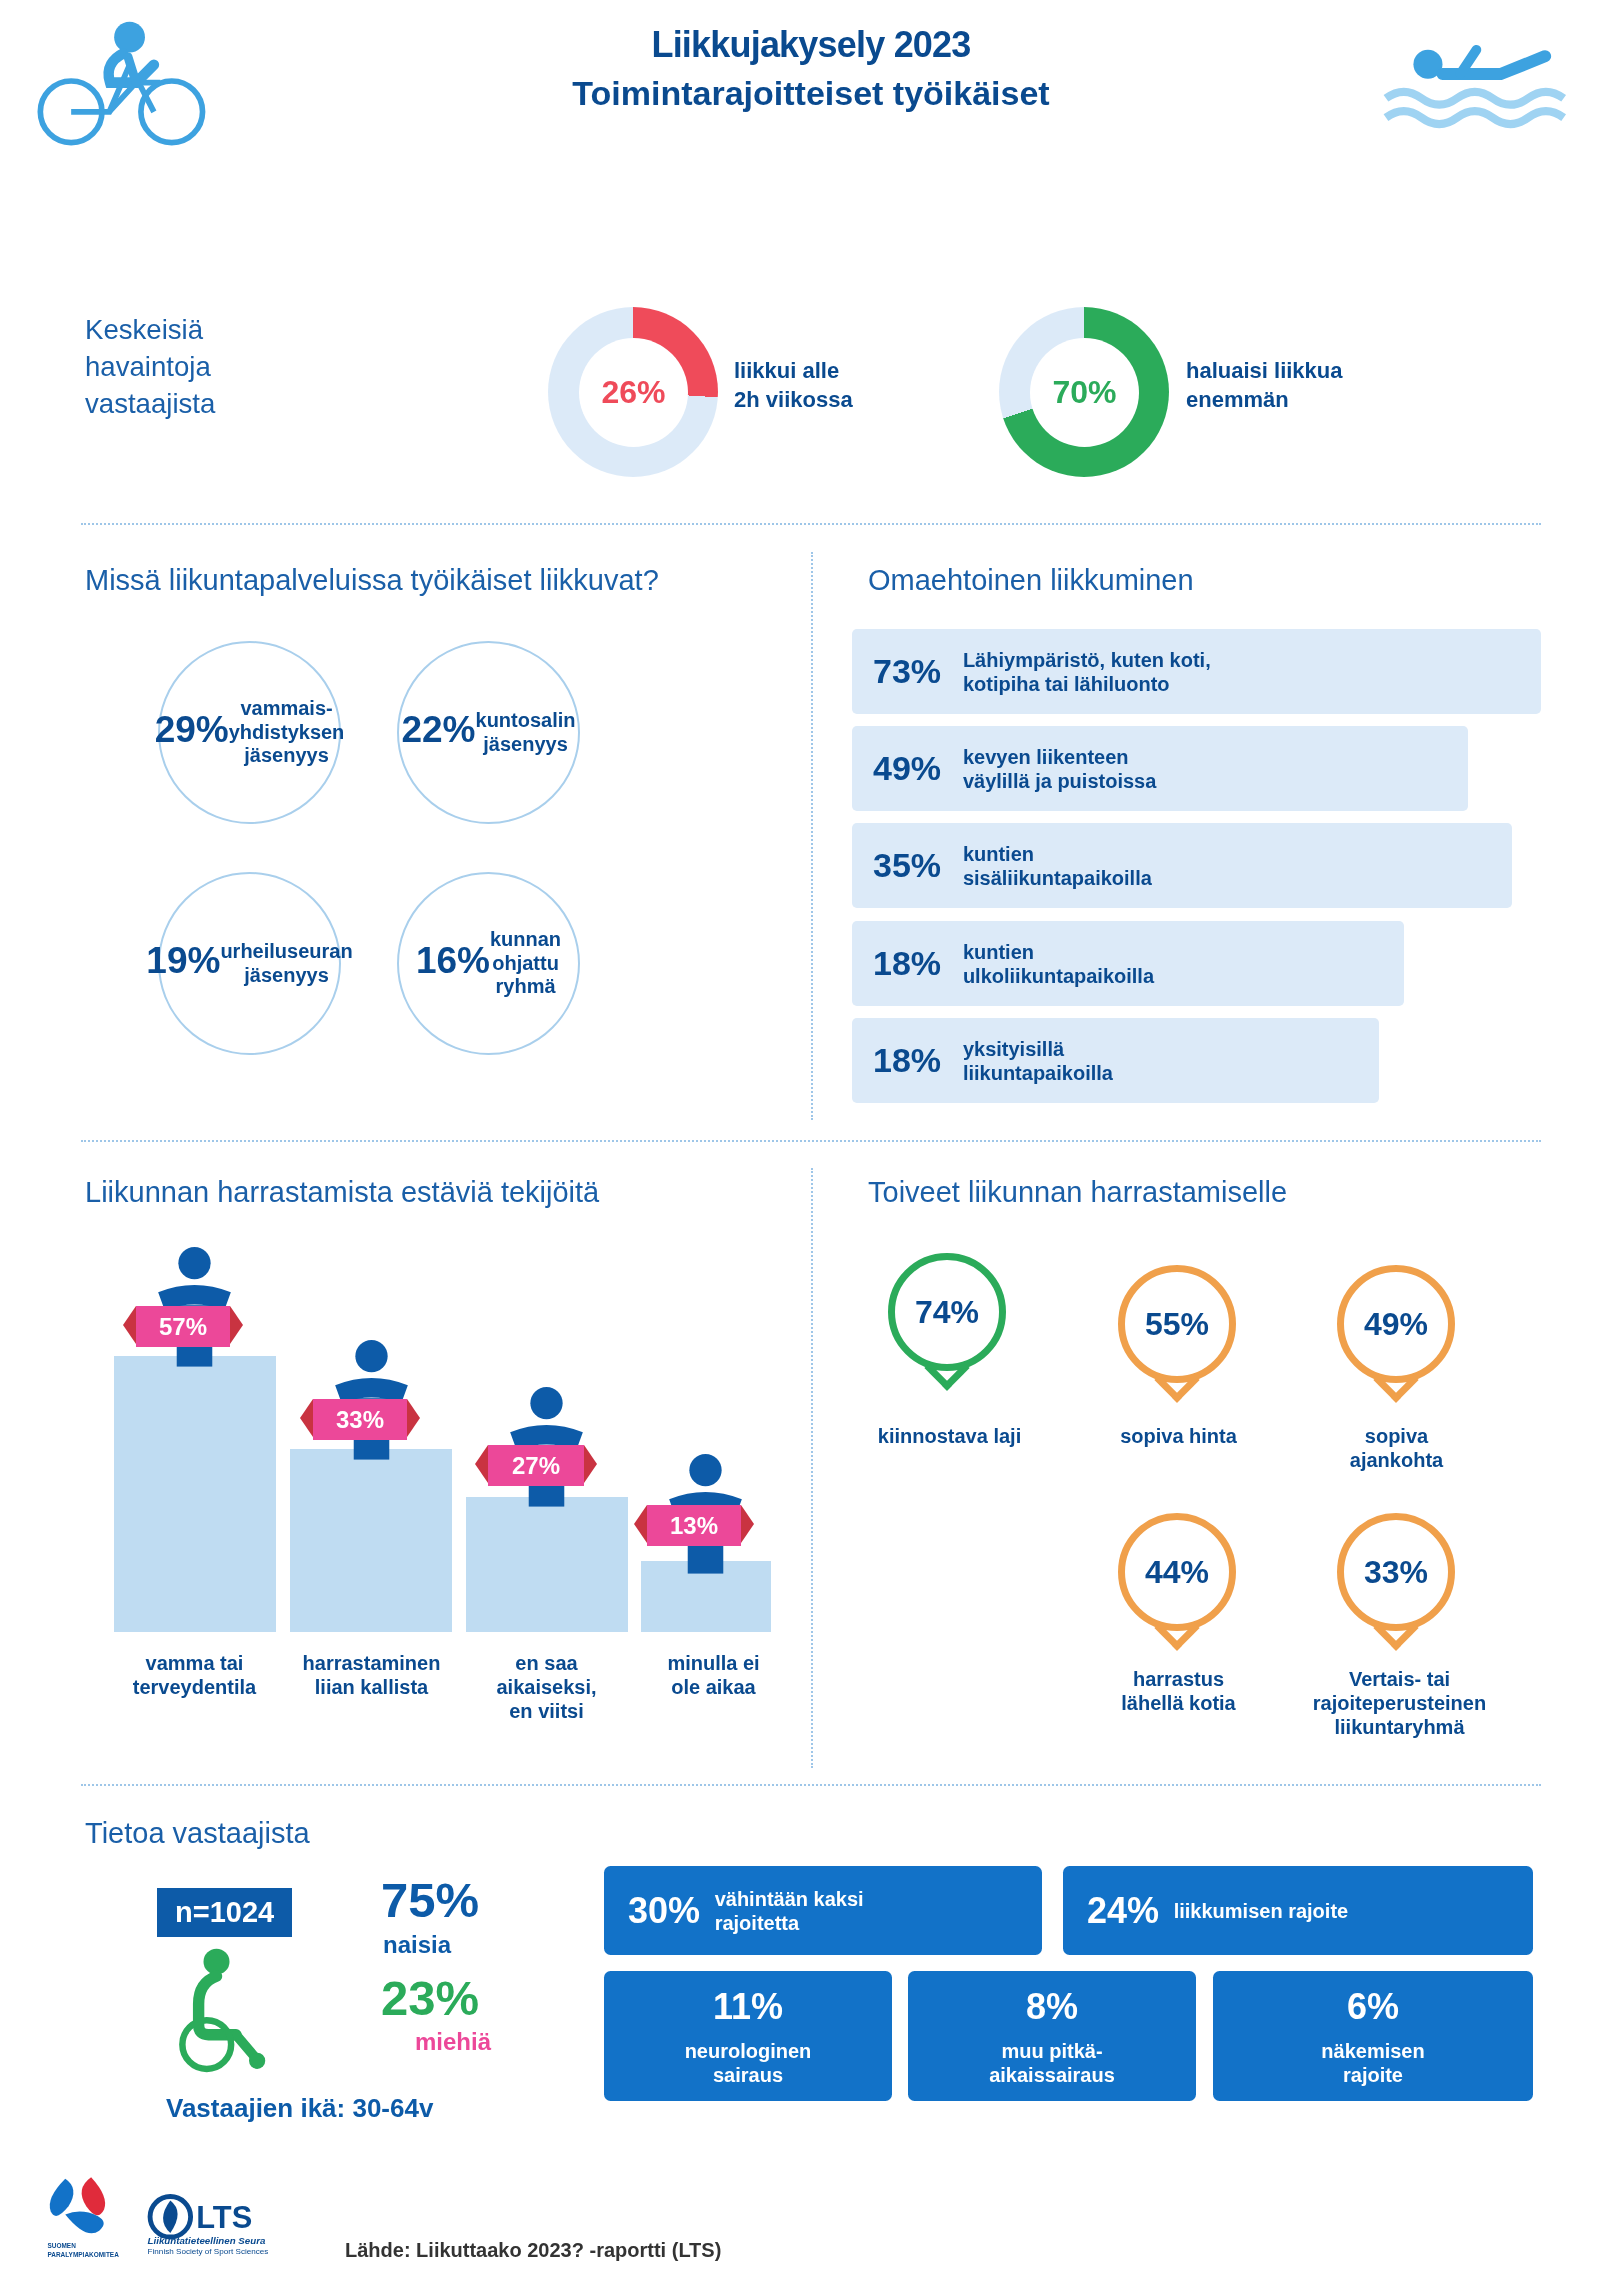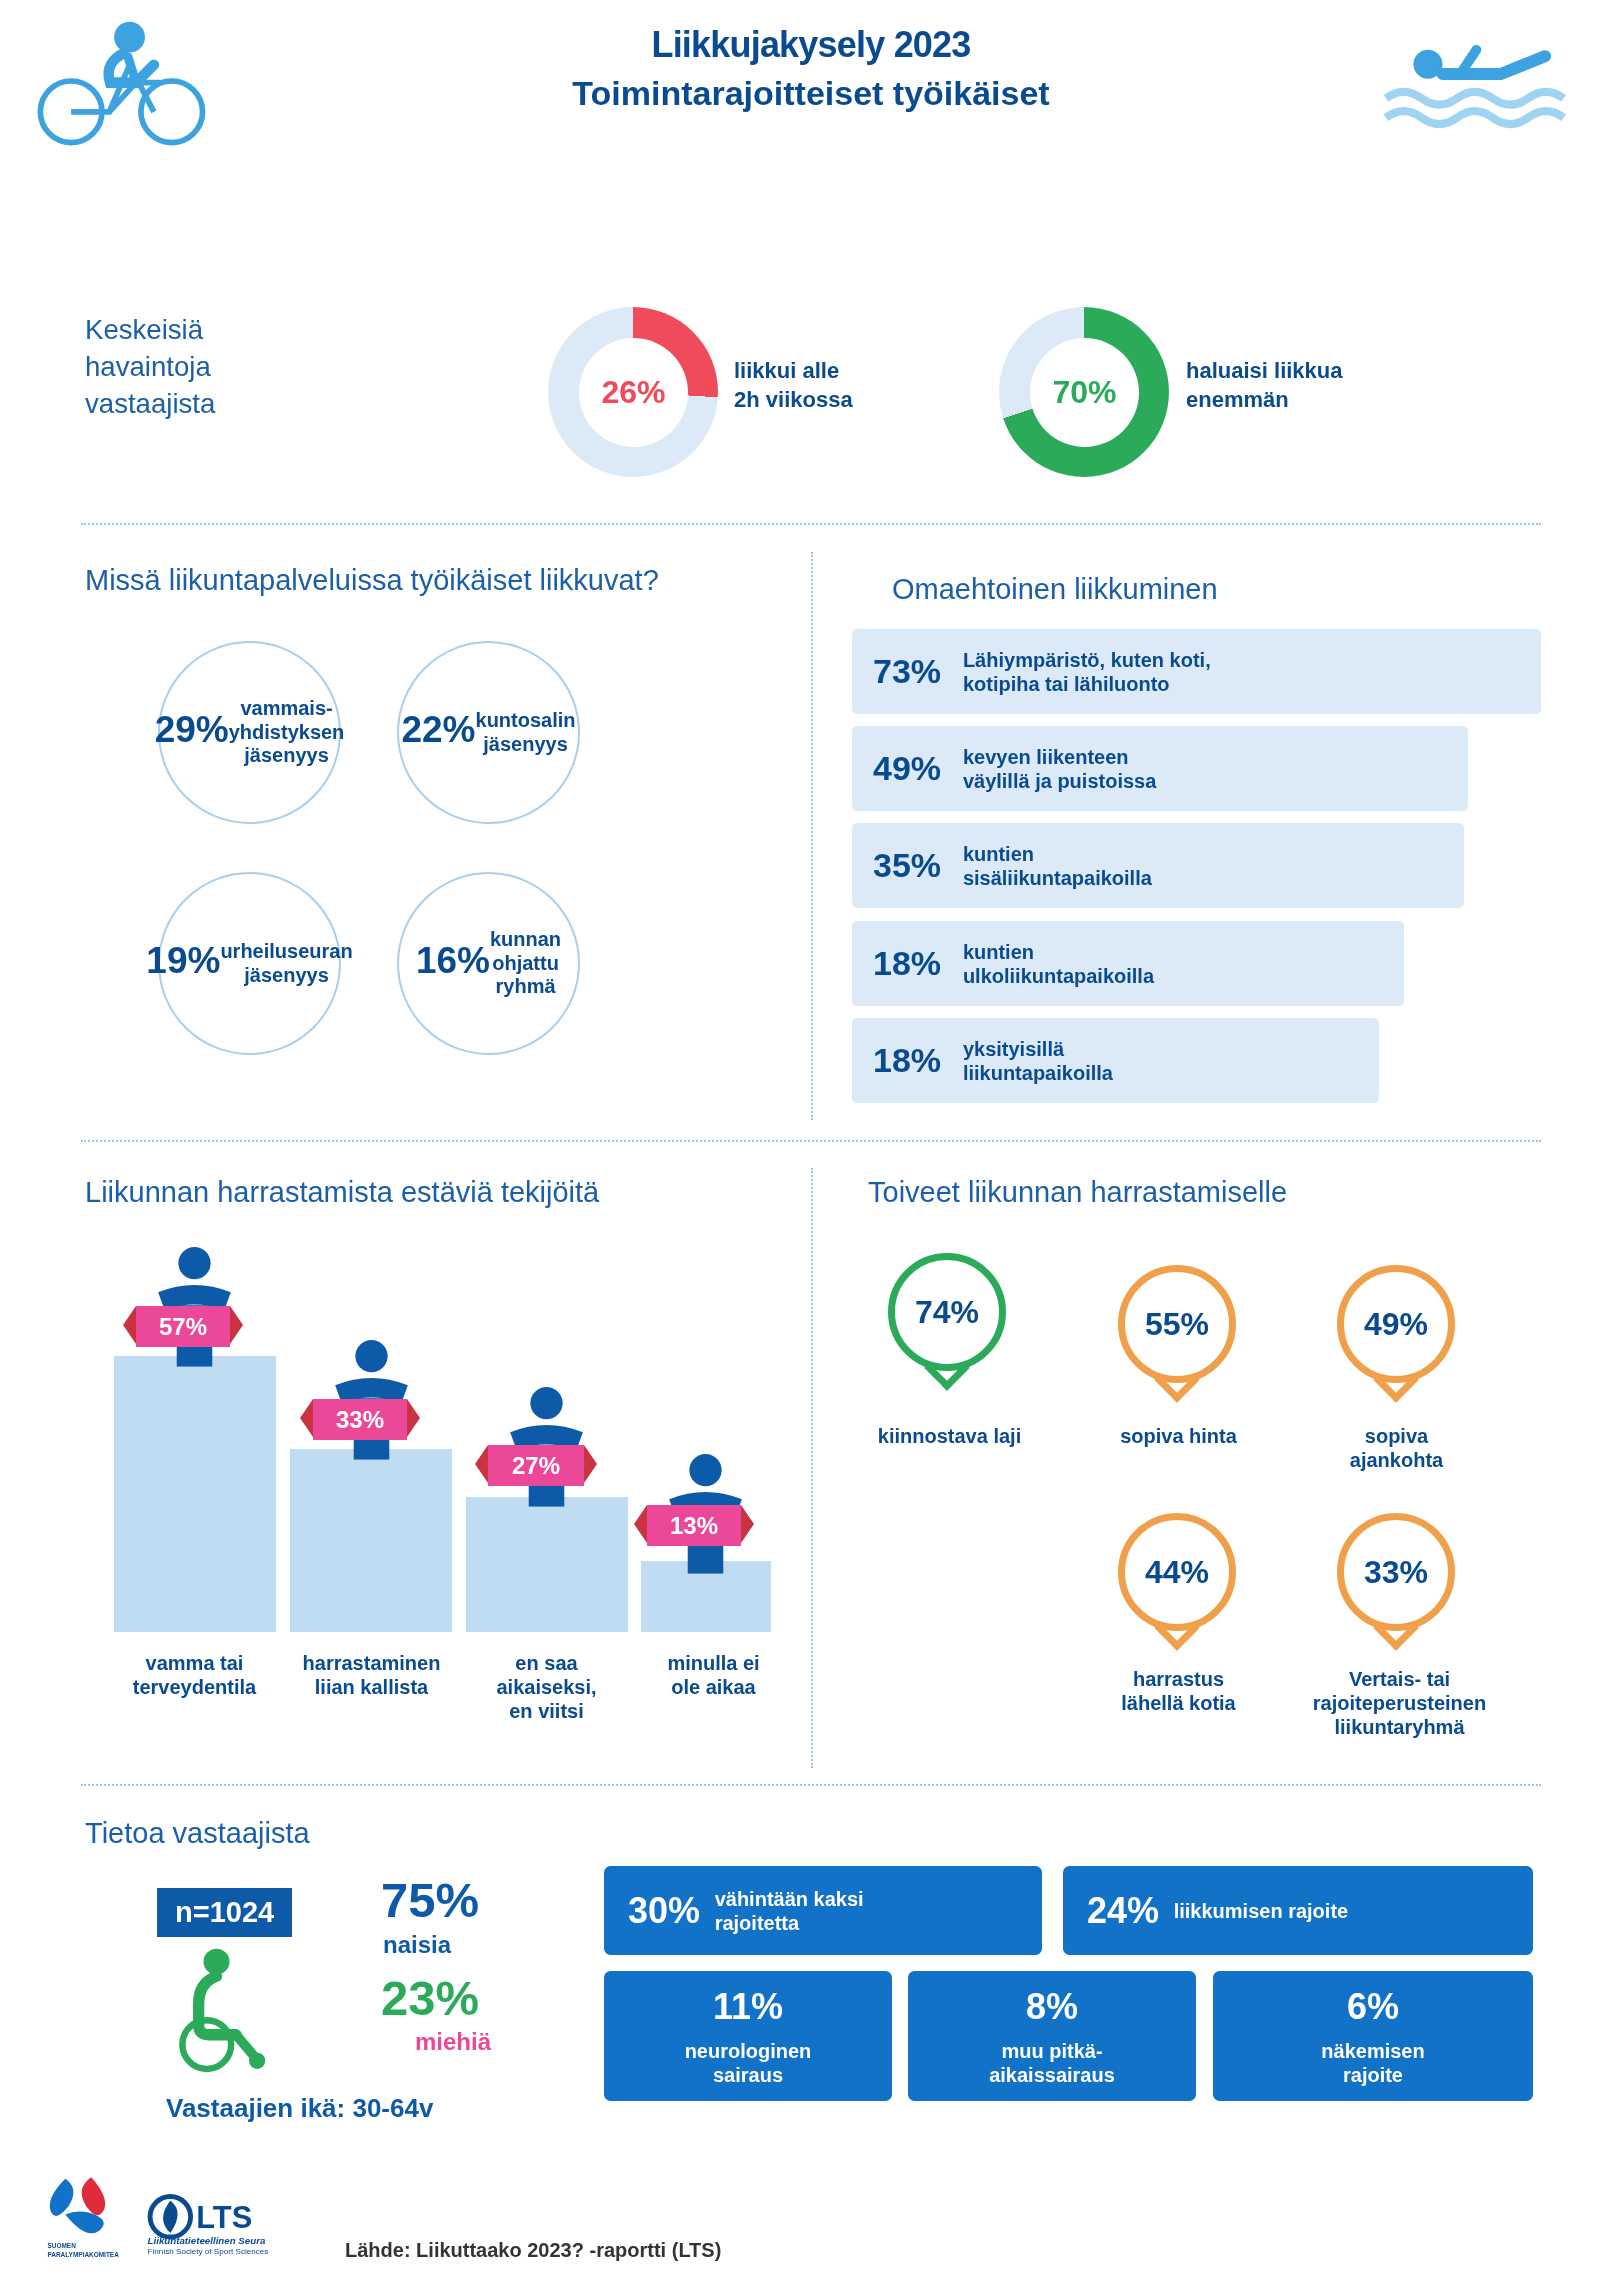--- a/index.html
+++ b/index.html
@@ -166,37 +166,37 @@
     <div class="num">16%</div>
     <div class="lbl">
       <div>kunnan</div>
       <div>ohjattu</div>
       <div>ryhmä</div>
     </div>
   </div>
 
   <div class="vdiv" style="left:811px; top:552px; height:568px;"></div>
 
-  <div class="sect-title" style="left:892px; top:564px;margin-top:9px;">Omaehtoinen liikkuminen</div>
+  <div class="sect-title" style="left:868px; top:564px;">Omaehtoinen liikkuminen</div>
 
   <div class="bar-row" style="left:852px; top:629px; width:689px; height:85px;">
     <div class="pct">73%</div>
     <div class="txt">
       <div>Lähiympäristö, kuten koti,</div>
       <div>kotipiha tai lähiluonto</div>
     </div>
   </div>
   <div class="bar-row" style="left:852px; top:726px; width:616px; height:85px;">
     <div class="pct">49%</div>
     <div class="txt">
       <div>kevyen liikenteen</div>
       <div>väylillä ja puistoissa</div>
     </div>
   </div>
-  <div class="bar-row" style="left:852px; top:823px; width:612px; height:85px;">
+  <div class="bar-row" style="left:852px; top:823px; width:660px; height:85px;">
     <div class="pct">35%</div>
     <div class="txt">
       <div>kuntien</div>
       <div>sisäliikuntapaikoilla</div>
     </div>
   </div>
   <div class="bar-row" style="left:852px; top:921px; width:552px; height:85px;">
     <div class="pct">18%</div>
     <div class="txt">
       <div>kuntien</div>

